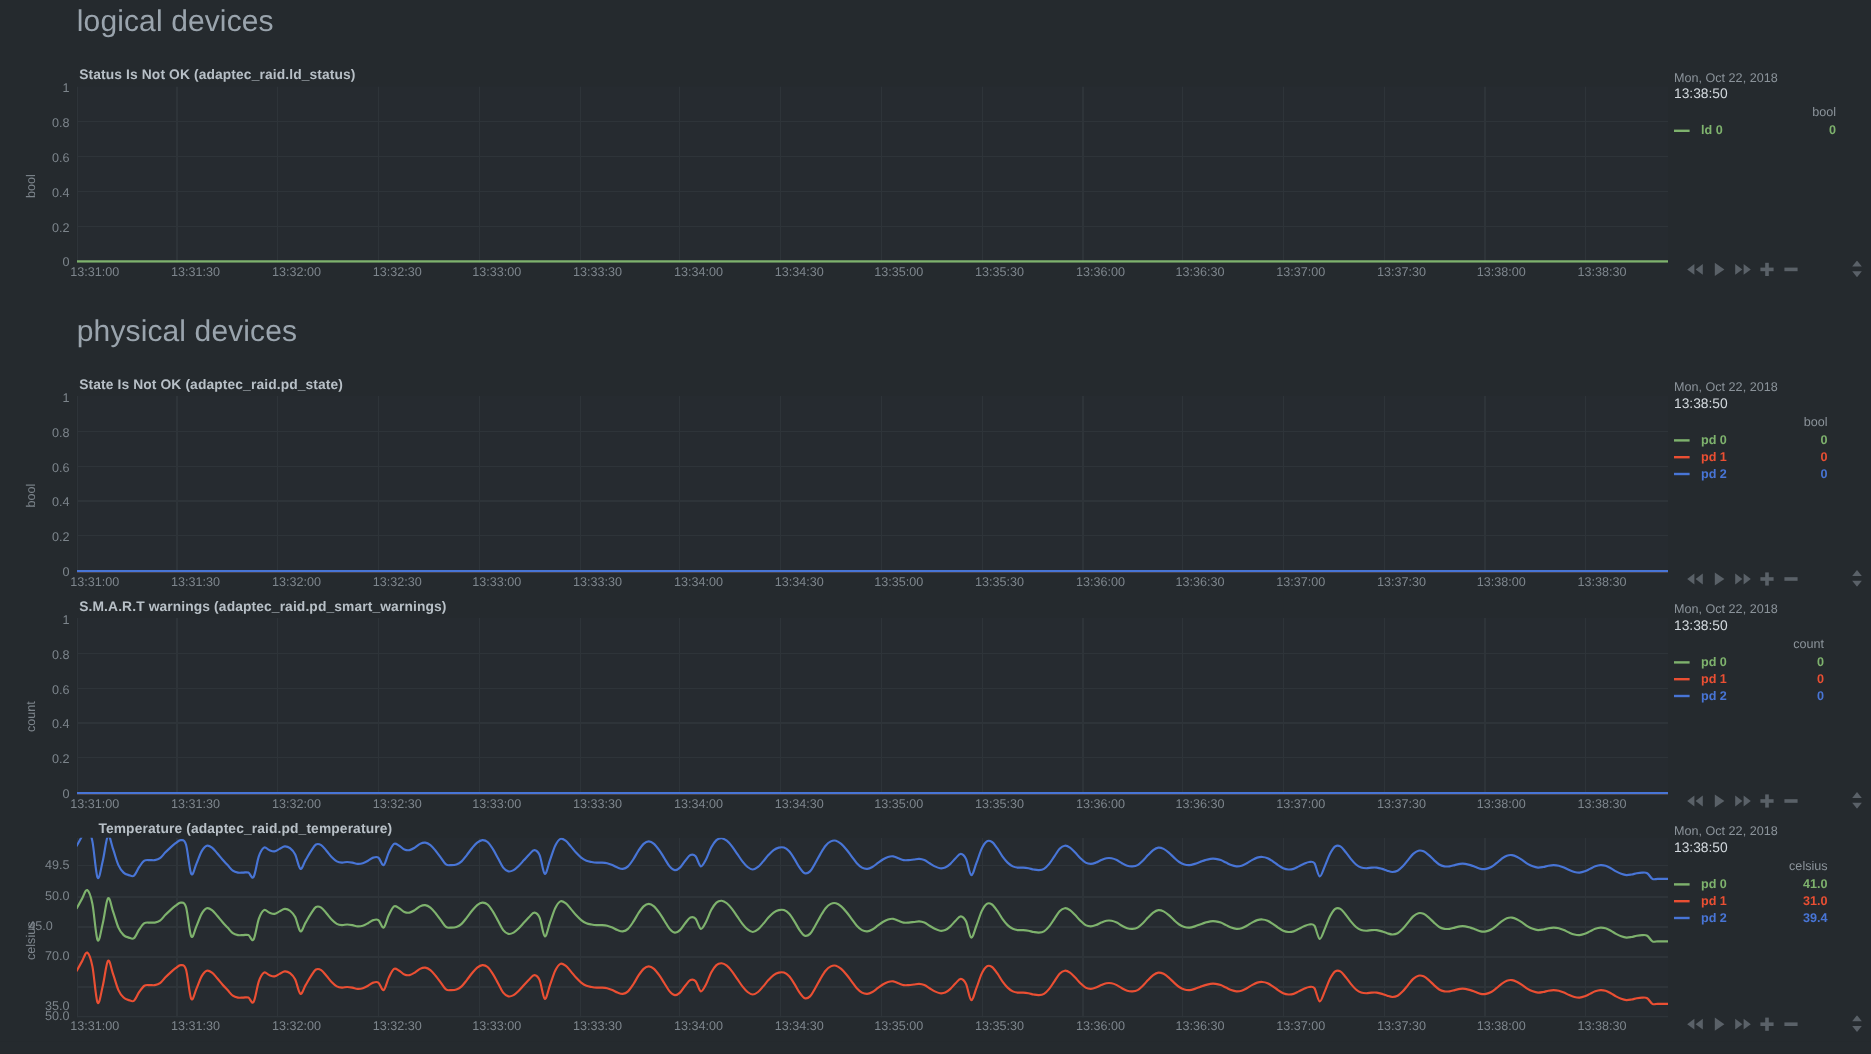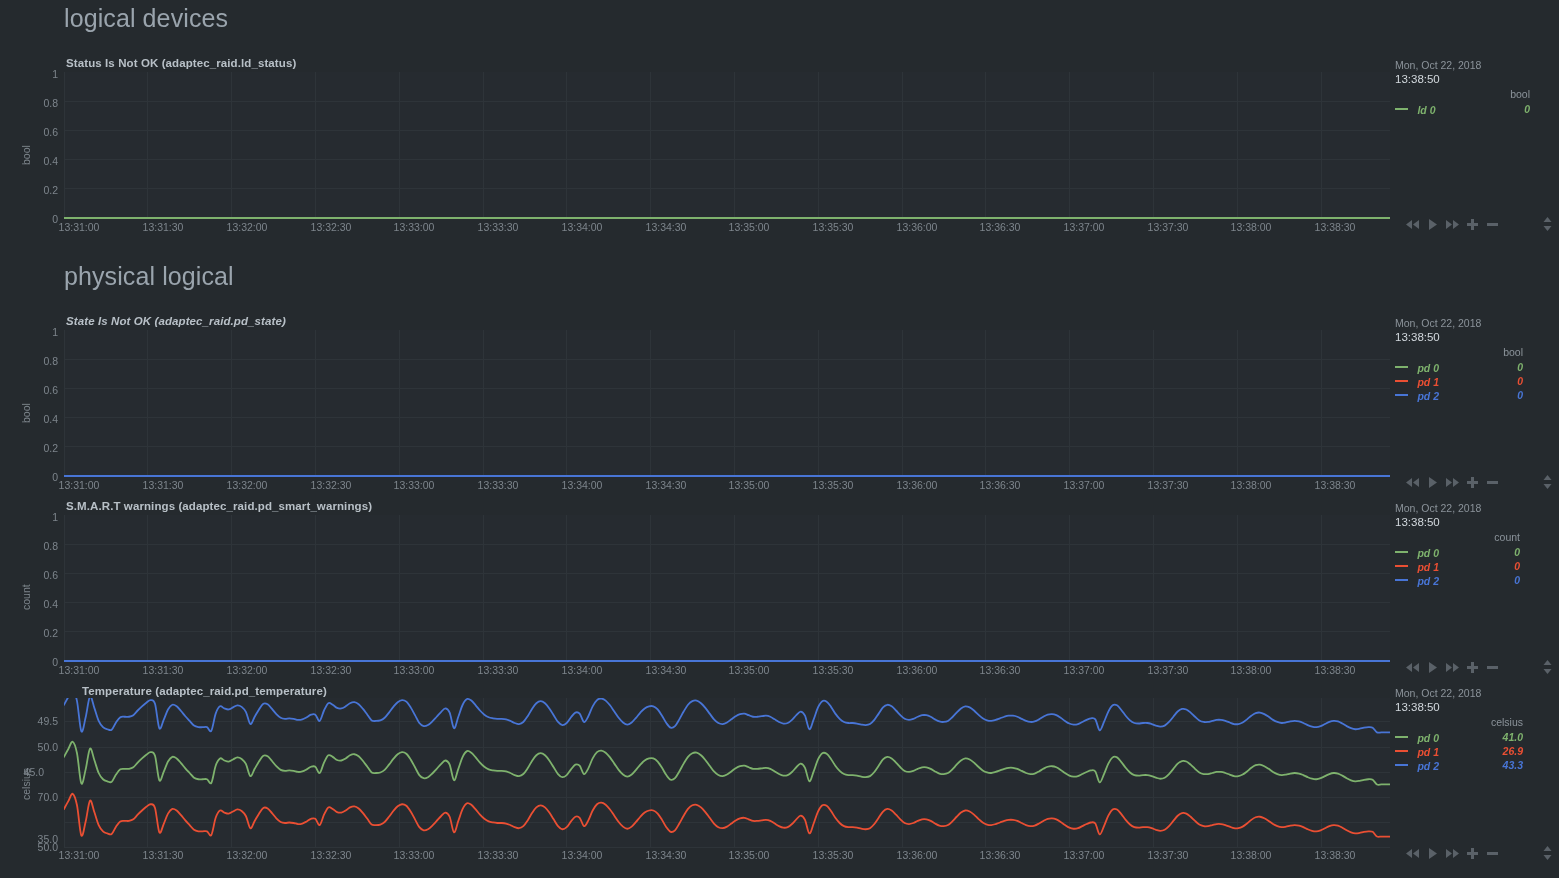--- a/index.html
+++ b/index.html
@@ -84,21 +84,20 @@
     font-size: 10.5px;
     text-align: right;
     white-space: nowrap;
     line-height: 15px;
   }
   .legend-row {
     position: relative;
     height: 14px;
     line-height: 14px;
     white-space: nowrap;
-    font-style: italic;
   }
   .legend-swatch {
     display: inline-block;
     width: 13px;
     height: 2px;
     vertical-align: middle;
     margin-right: 5px;
     margin-bottom: 1px;
   }
   .legend-name {
@@ -241,24 +240,24 @@
       <div class="ctrl-spacer"></div>
       <div class="ctrl" style="margin-left:17px;">
           <svg width="9" height="14" viewBox="0 0 9 14">
             <path d="M4.5 0 L8.5 5 L0.5 5 Z" fill="#5a6168"></path>
             <path d="M4.5 14 L8.5 9 L0.5 9 Z" fill="#5a6168"></path>
           </svg>
         </div>
     </div>
   </div>
 
-  <div class="section-header" style="left:64px; top:262px;">physical logical</div>
+  <div class="section-header" style="left:64px; top:262px;">physical devices</div>
 
   <div class="panel">
-    <div class="panel-title" style="left:66px; top:315px;font-style:italic;">State Is Not OK (adaptec_raid.pd_state)</div>
+    <div class="panel-title" style="left:66px; top:315px;">State Is Not OK (adaptec_raid.pd_state)</div>
 
     <div class="axis-unit" style="left:20px; top:423px;">bool</div>
 
     <div class="ytick" style="left:20px; top:332px; width:38px;">1</div>
     <div class="ytick" style="left:20px; top:361px; width:38px;">0.8</div>
     <div class="ytick" style="left:20px; top:390px; width:38px;">0.6</div>
     <div class="ytick" style="left:20px; top:419px; width:38px;">0.4</div>
     <div class="ytick" style="left:20px; top:448px; width:38px;">0.2</div>
     <div class="ytick" style="left:20px; top:477px; width:38px;">0</div>
 
@@ -574,26 +573,26 @@
       <div class="legend-time">13:38:50</div>
       <div class="legend-unit">celsius</div>
       <div class="legend-row">
         <span class="legend-swatch" style="background:#7EB26D;"></span>
         <span class="legend-name" style="color:#7EB26D;">pd 0</span>
         <span class="legend-val" style="color:#7EB26D;">41.0</span>
       </div>
       <div class="legend-row">
         <span class="legend-swatch" style="background:#EA4F33;"></span>
         <span class="legend-name" style="color:#EA4F33;">pd 1</span>
-        <span class="legend-val" style="color:#EA4F33;">26.9</span>
+        <span class="legend-val" style="color:#EA4F33;">31.0</span>
       </div>
       <div class="legend-row">
         <span class="legend-swatch" style="background:#4875D6;"></span>
         <span class="legend-name" style="color:#4875D6;">pd 2</span>
-        <span class="legend-val" style="color:#4875D6;">43.3</span>
+        <span class="legend-val" style="color:#4875D6;">39.4</span>
       </div>
     </div>
 
     <div class="controls" style="left:1404px; top:845px;">
       <div class="ctrl">
           <svg width="15" height="11" viewBox="0 0 15 11">
             <path d="M7 1 L7 10 L1 5.5 Z" fill="#5a6168"></path>
             <path d="M14 1 L14 10 L8 5.5 Z" fill="#5a6168"></path>
           </svg>
         </div>

